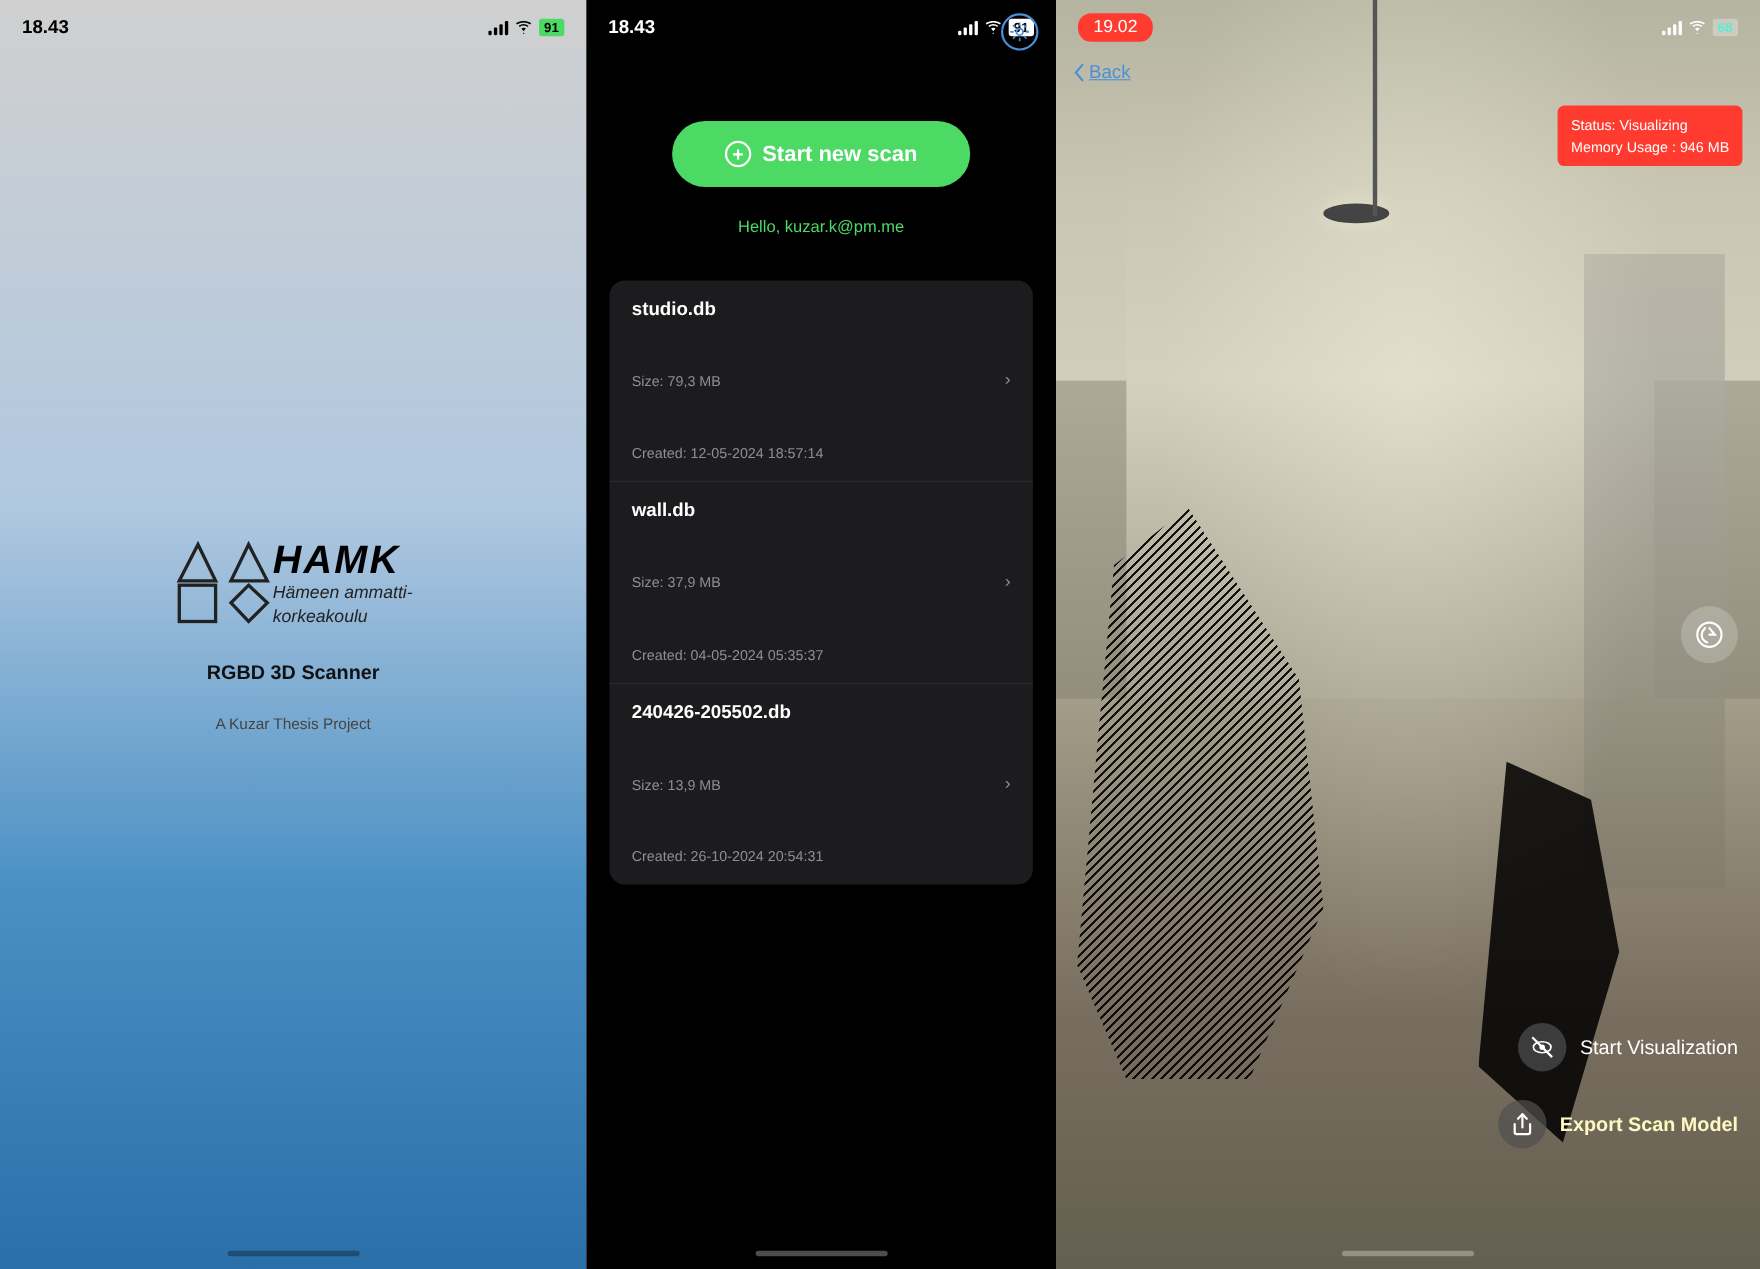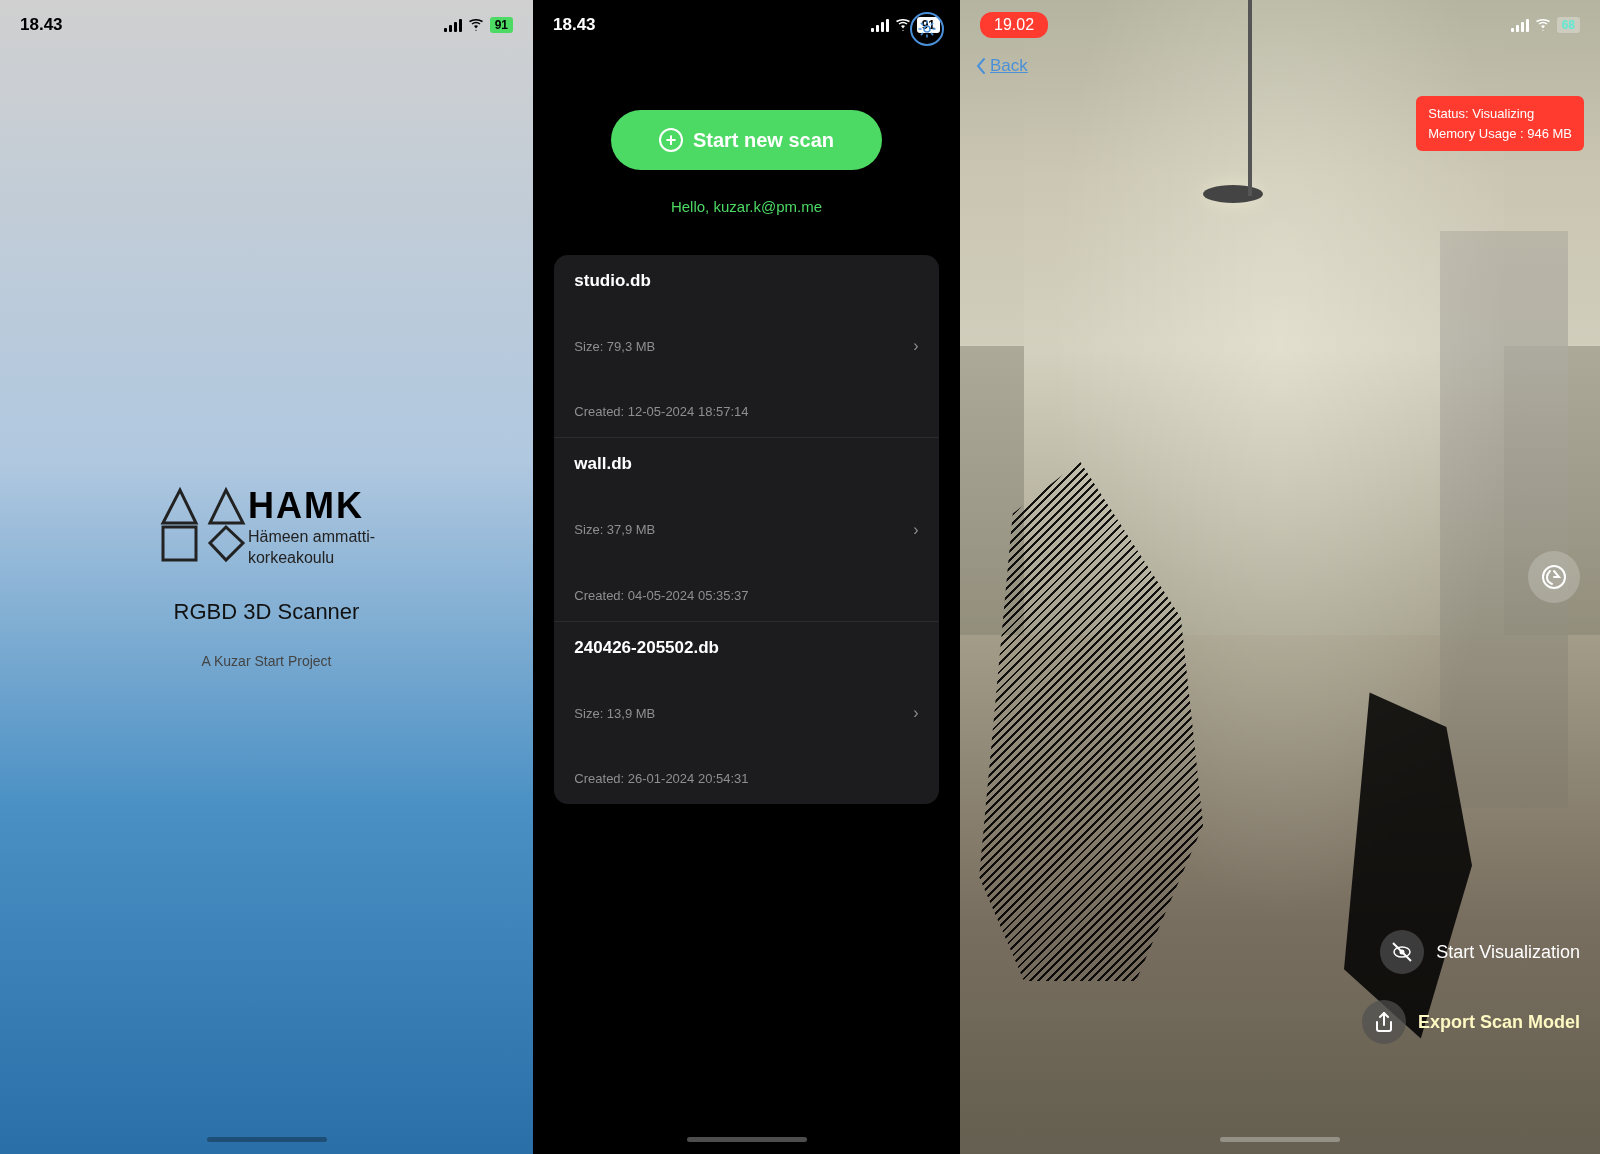--- a/index.html
+++ b/index.html
@@ -54,21 +54,23 @@
       color: #000;
     }
     .splash-logo-area {
       display: flex;
       flex-direction: column;
       align-items: center;
       gap: 20px;
     }
     .hamk-logo {
       display: flex;
+      align-items: center;
       gap: 0;
+      font-style: italic;
     }
     .hamk-icon-svg {
       width: 90px;
       height: 80px;
     }
     .hamk-text-block {
       display: flex;
       flex-direction: column;
     }
     .hamk-title {
@@ -76,22 +78,22 @@
       font-weight: 700;
       color: #000;
       letter-spacing: 2px;
     }
     .hamk-subtitle {
       font-size: 16px;
       color: #222;
       line-height: 1.3;
     }
     .rgbd-title {
-      font-size: 22px;
-      font-weight: 400;
+      font-size: 18px;
+      font-weight: 700;
       color: #111;
       margin-top: 10px;
     }
     .thesis-label {
       font-size: 14px;
       color: #444;
       margin-top: 8px;
     }
     .home-indicator-splash {
       position: absolute;
@@ -493,21 +495,21 @@
         <rect x="5" y="42" width="33" height="33" fill="none" stroke="#222" stroke-width="3"></rect>
         <polygon points="68,42 85,58 68,75 52,58" fill="none" stroke="#222" stroke-width="3"></polygon>
       </svg>
       <div class="hamk-text-block">
         <span class="hamk-title">HAMK</span>
         <span class="hamk-subtitle">Hämeen ammatti-</span>
         <span class="hamk-subtitle">korkeakoulu</span>
       </div>
     </div>
     <span class="rgbd-title">RGBD 3D Scanner</span>
-    <span class="thesis-label">A Kuzar Start Project</span>
+    <span class="thesis-label">A Kuzar Thesis Project</span>
   </div>
 
   <div class="home-indicator-splash"></div>
 </div>
 
 <div class="panel-main">
 
   <div class="status-bar">
     <span class="status-time-white">18.43</span>
     <div class="status-icons-white">
@@ -555,21 +557,21 @@
         <span class="scan-item-name">wall.db</span>
         <span class="scan-item-meta">Size: 37,9 MB</span>
         <span class="scan-item-meta">Created: 04-05-2024 05:35:37</span>
       </div>
       <span class="chevron-right">›</span>
     </div>
     <div class="scan-item">
       <div class="scan-item-info">
         <span class="scan-item-name">240426-205502.db</span>
         <span class="scan-item-meta">Size: 13,9 MB</span>
-        <span class="scan-item-meta">Created: 26-01-2024 20:54:31</span>
+        <span class="scan-item-meta">Created: 26-10-2024 20:54:31</span>
       </div>
       <span class="chevron-right">›</span>
     </div>
   </div>
 
   <div class="home-indicator-main"></div>
 </div>
 
 <div class="panel-viz">
 

